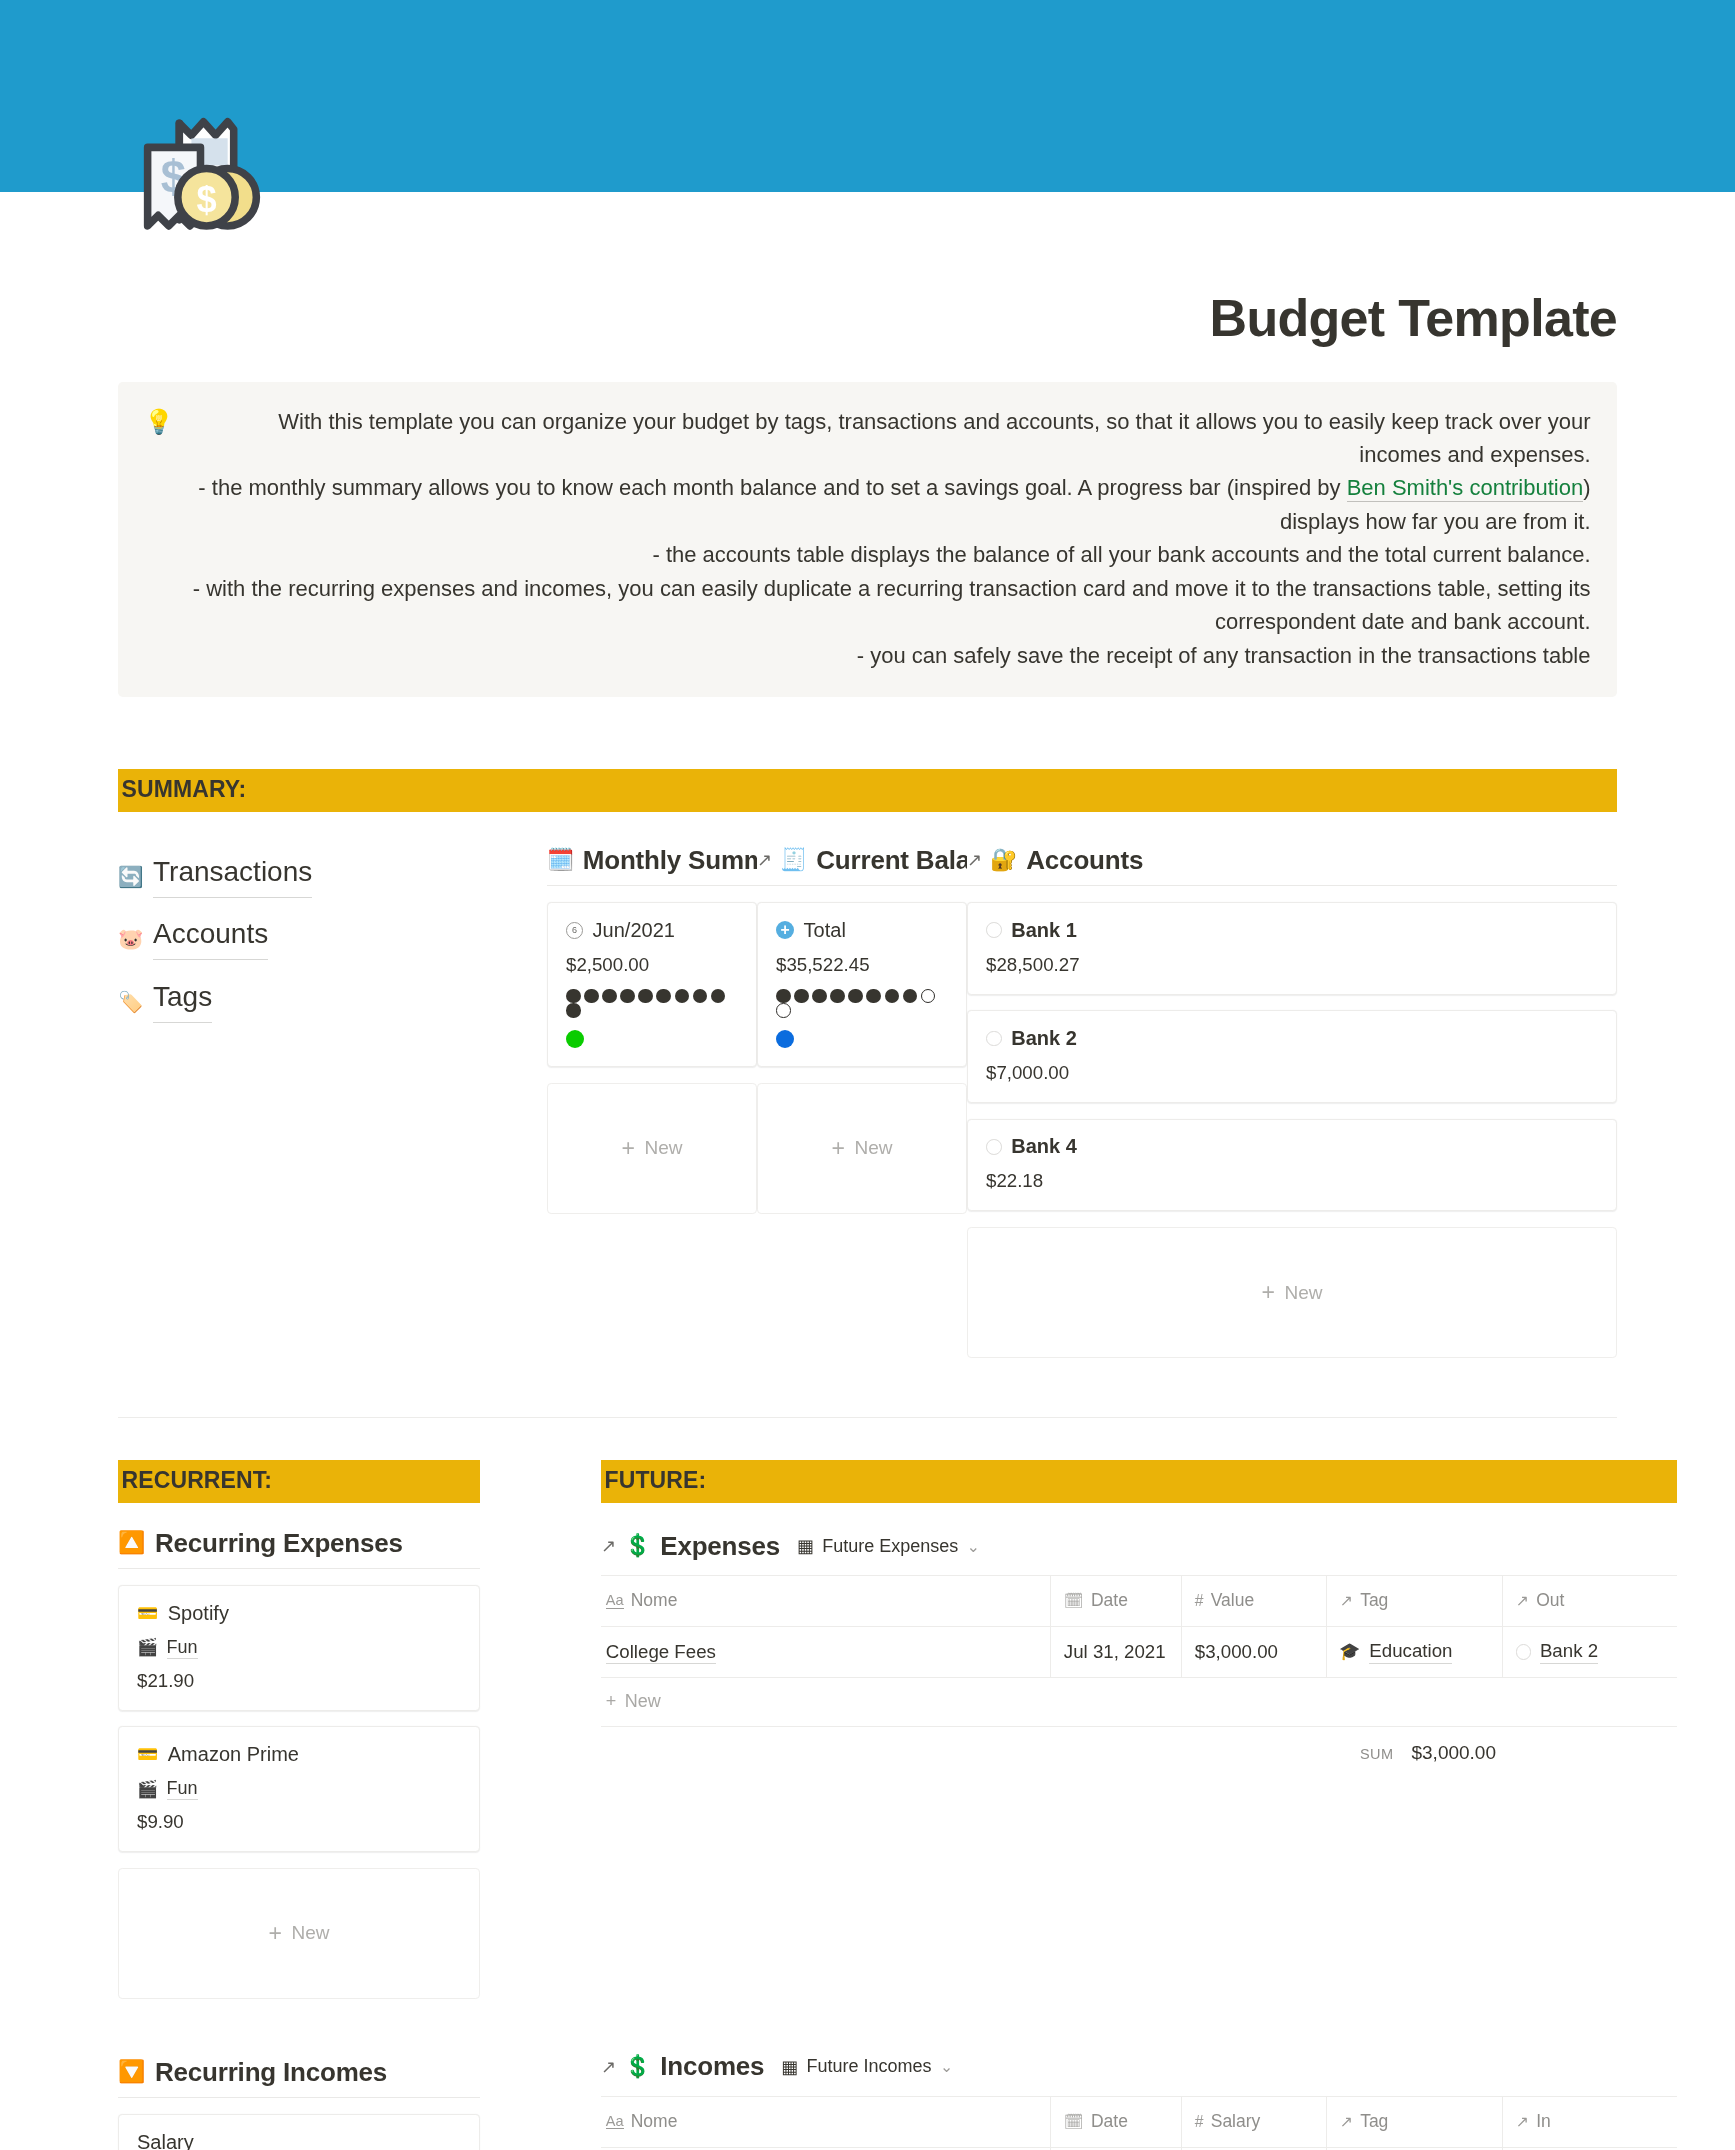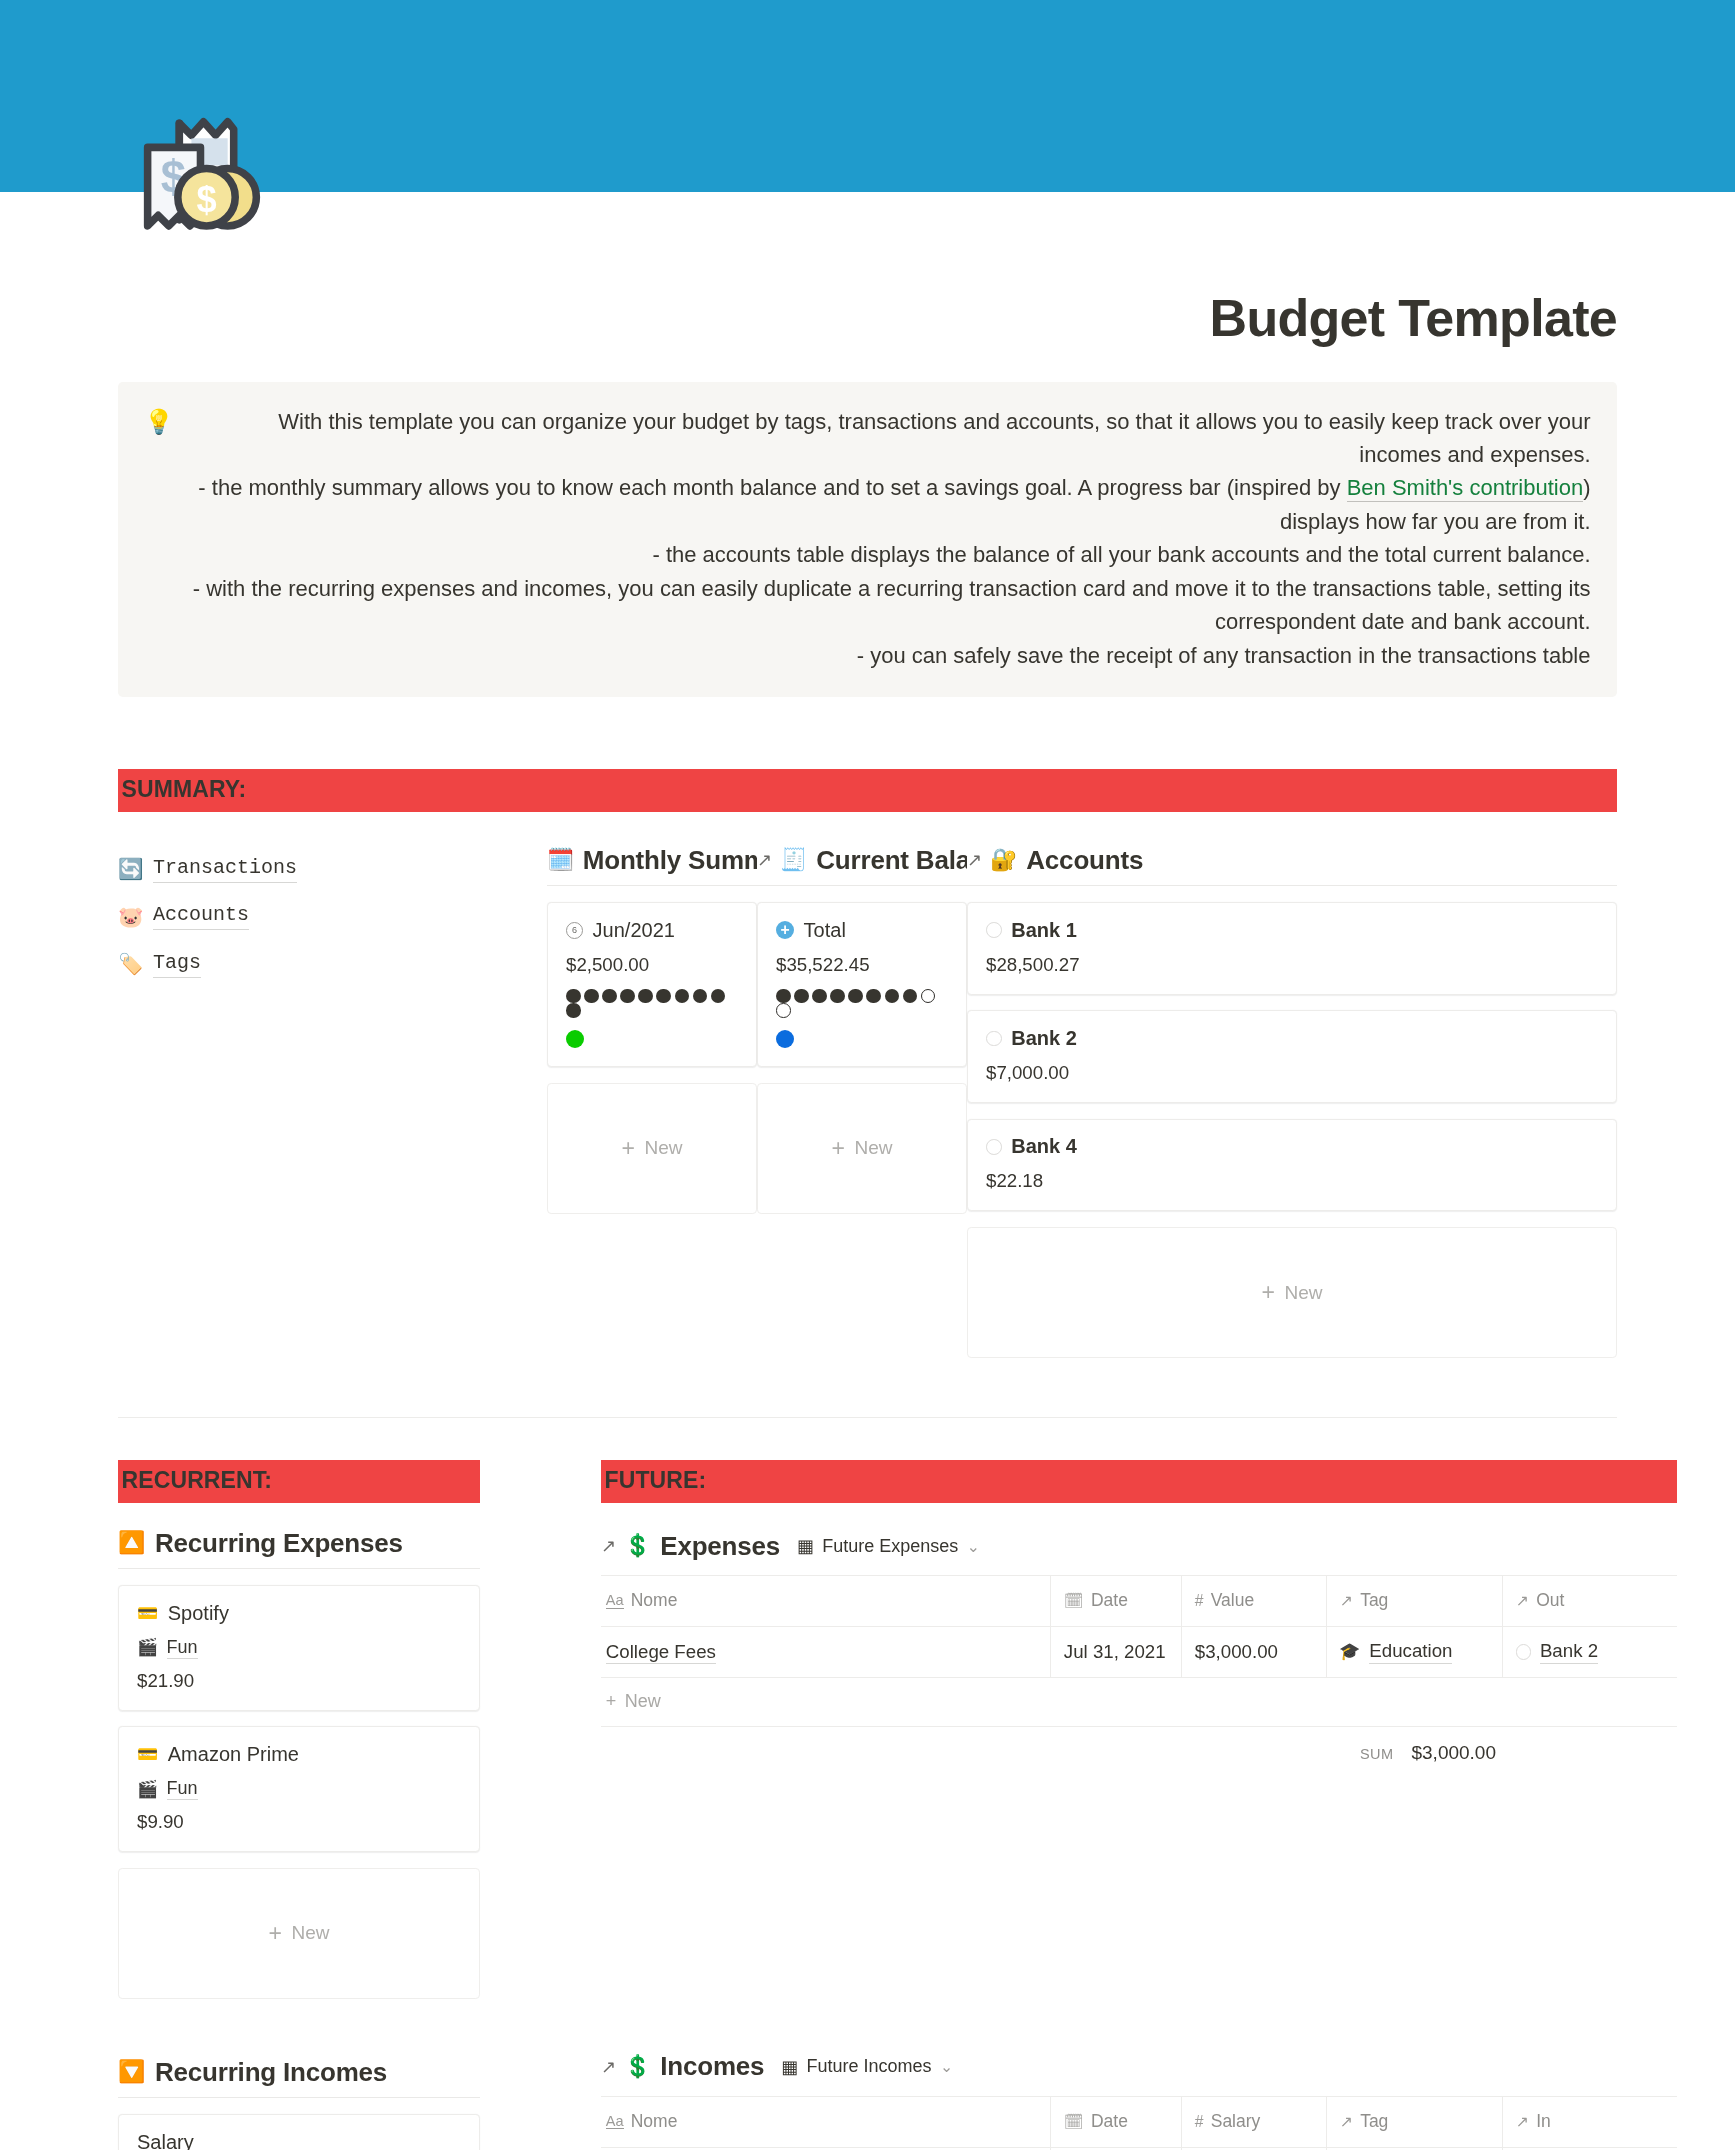--- a/index.html
+++ b/index.html
@@ -61,21 +61,21 @@
   .callout-body p { margin: 0; text-align: right; }
   .callout-link {
     color: #15803d;
     text-decoration: none;
     border-bottom: 1.2px solid rgba(55,53,47,0.28);
     padding-bottom: 1px;
   }
 
   
   .section-bar {
-    background: #ef4444;
+    background: #eab308;
     padding: 7.2px 3.6px 8.4px 3.6px;
     font-size: 23px;
     font-weight: 700;
     letter-spacing: 0.1px;
     color: #37352F;
   }
 
   
   .summary-grid {
     display: grid;
@@ -85,25 +85,24 @@
   }
   .links-col { padding-top: 11px; }
   .link-row {
     display: flex;
     align-items: center;
     gap: 12px;
     margin-bottom: 20.5px;
   }
   .link-emoji { font-size: 20.5px; width: 23px; text-align: center; }
   .link-text {
-    font-size: 20px;
+    font-size: 28px;
     color: #37352F;
     border-bottom: 1.2px solid rgba(55,53,47,0.2);
-    padding-bottom: 3px;
-    font-family: Liberation Mono, monospace;
+    padding-bottom: 9px;
   }
 
   
   .board-col { width: 100%; }
   .board-head {
     display: flex;
     align-items: center;
     gap: 8.4px;
     padding-bottom: 9.6px;
     border-bottom: 1.2px solid #EAE9E7;

